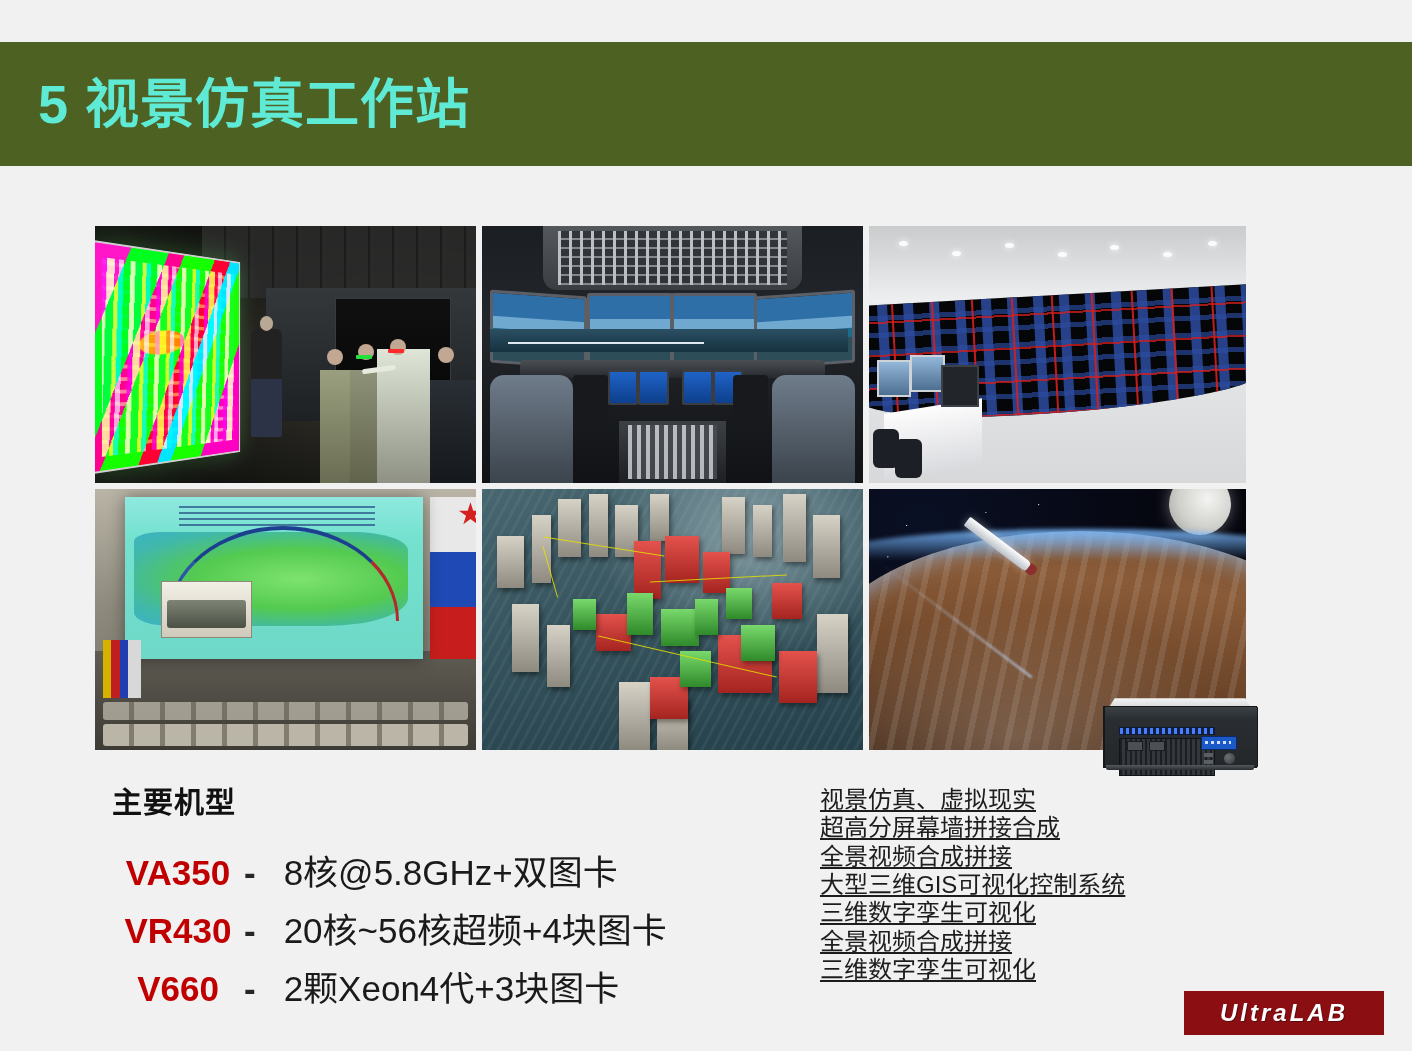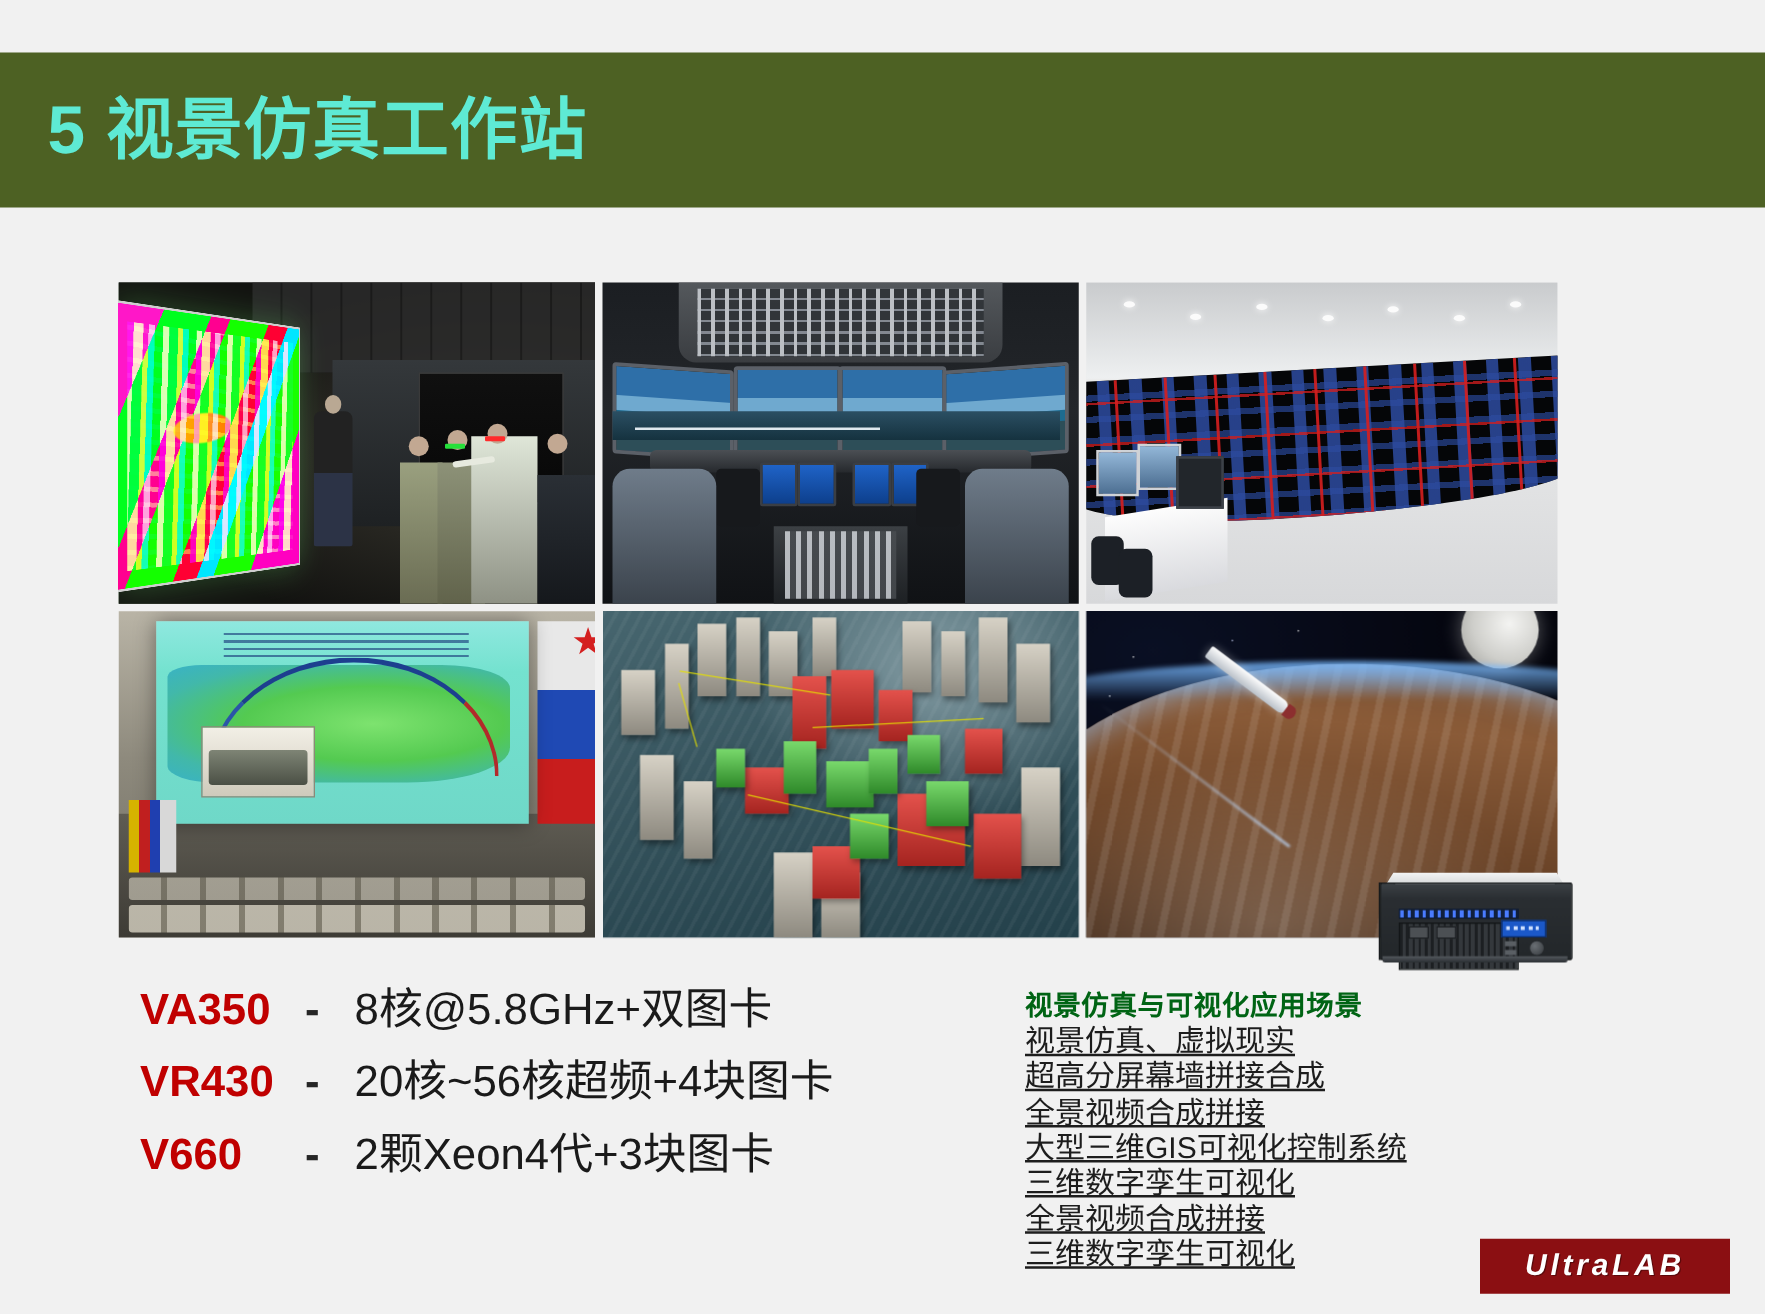--- a/index.html
+++ b/index.html
@@ -366,21 +366,21 @@
     position:absolute;left:112px;top:778px;width:640px;
   }
   .models h3{
     margin:0 0 22px 0;font-size:30px;font-weight:bold;color:#111;letter-spacing:1px;
   }
   .model-row{
     display:flex;align-items:baseline;margin-bottom:7px;white-space:nowrap;
   }
   .model-name{
     color:#c00000;font-weight:bold;font-size:35px;
-    width:132px;display:inline-block;
+    width:132px;display:inline-block;text-align:center;
   }
   .model-dash{color:#262626;font-weight:bold;font-size:35px;margin-right:6px;}
   .model-spec{
     color:#1a1a1a;font-size:35px;margin-left:22px;
   }
 
   .scenes{
     position:absolute;left:820px;top:786px;width:330px;
   }
   .scenes h4{
@@ -559,20 +559,21 @@
       <div class="bay b2"></div>
       <div class="lcd"></div>
       <div class="btn bt1"></div>
       <div class="btn bt2"></div>
       <div class="knob"></div>
     </div>
     <div class="base"></div>
   </div>
 
   <div class="models">
+    <h3>主要机型</h3>
 
     <div class="model-row">
       <span class="model-name">VA350</span>
         <span class="model-dash">-</span>
       <span class="model-spec">8核@5.8GHz+双图卡</span>
     </div>
 
     <div class="model-row">
       <span class="model-name">VR430</span>
         <span class="model-dash">-</span>
@@ -580,21 +581,20 @@
     </div>
 
     <div class="model-row">
       <span class="model-name">V660</span>
         <span class="model-dash">-</span>
       <span class="model-spec">2颗Xeon4代+3块图卡</span>
     </div>
   </div>
 
   <div class="scenes">
-    <h4>视景仿真与可视化应用场景</h4>
     <ul>
       <li class="scene-item-wrap">视景仿真、虚拟现实</li>
       <li class="scene-item-wrap">超高分屏幕墙拼接合成</li>
       <li class="scene-item-wrap">全景视频合成拼接</li>
       <li class="scene-item-wrap">大型三维GIS可视化控制系统</li>
       <li class="scene-item-wrap">三维数字孪生可视化</li>
       <li class="scene-item-wrap">全景视频合成拼接</li>
       <li class="scene-item-wrap">三维数字孪生可视化</li>
     </ul>
   </div>

